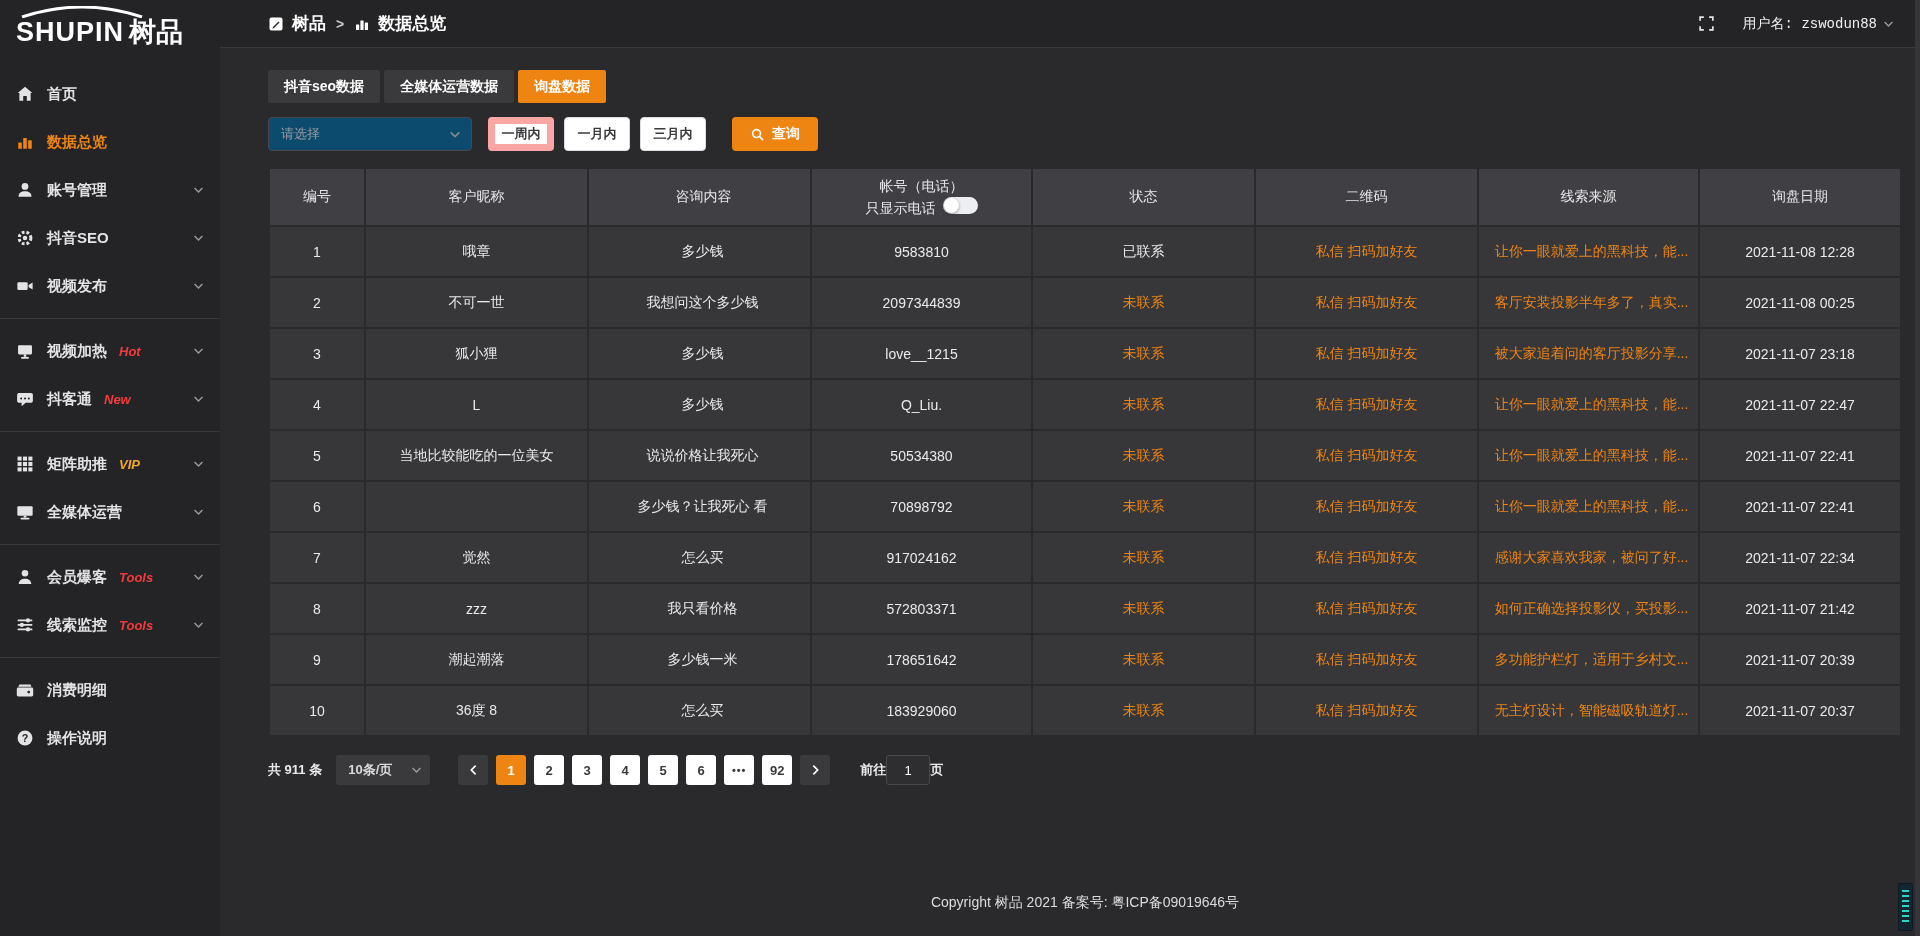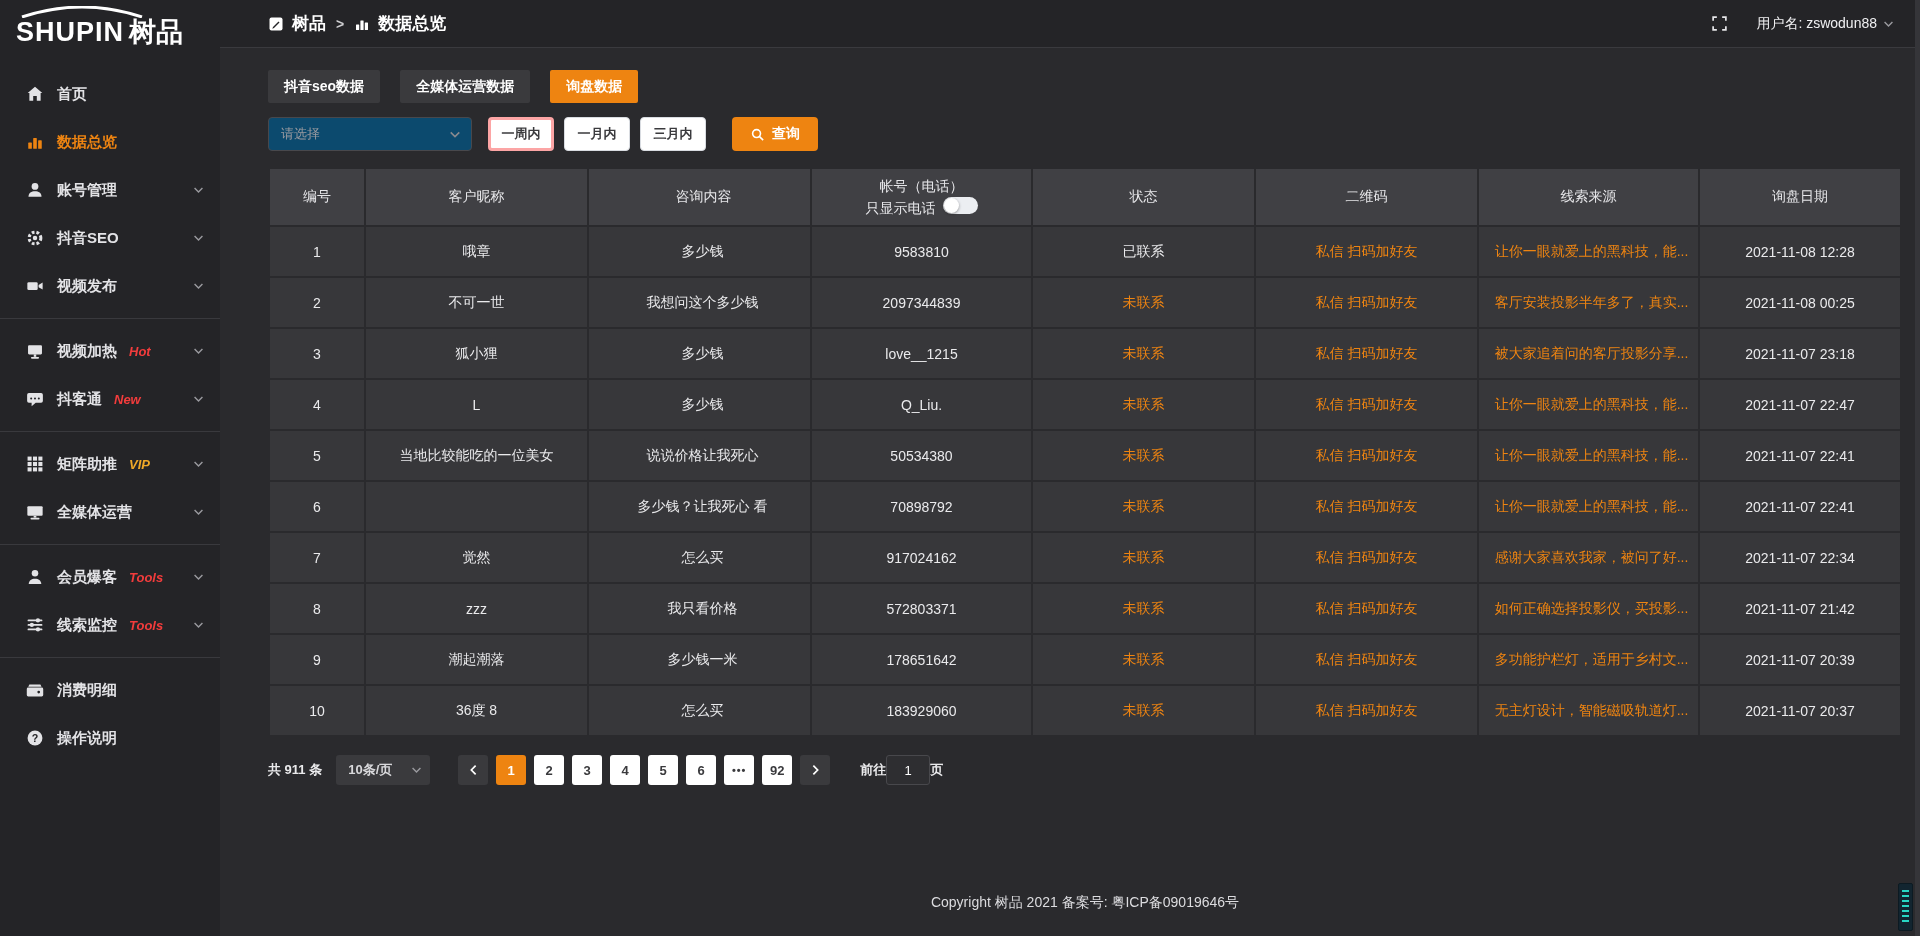--- a/index.html
+++ b/index.html
@@ -11,53 +11,53 @@
   }
   .app { position:relative; width:1920px; height:936px; overflow:hidden; }
 
   
   .sidebar { position:absolute; left:0; top:0; width:220px; height:936px; background:#242427; z-index:3; }
   .logo { position:relative; height:60px; padding:14px 0 0 16px; }
   .logo-arc { position:absolute; left:18px; top:6px; }
   .logo-en { font-size:27px; font-weight:800; letter-spacing:1px; color:#fff; }
   .logo-cn { font-size:27px; font-weight:800; color:#fff; margin-left:5px; }
   .menu { padding-top:10px; }
-  .menu-item { height:48px; display:flex; align-items:center; padding:0 16px 0 26px; font-size:15px; font-weight:700; color:#e3e3e6; cursor:pointer; }
+  .menu-item { height:48px; display:flex; align-items:center; padding:0 16px 0 16px; font-size:15px; font-weight:700; color:#e3e3e6; cursor:pointer; }
   .menu-item .mi-icon { width:18px; height:18px; margin-right:13px; display:inline-flex; align-items:center; color:#e3e3e6; flex:none; }
   .menu-item .mi-icon svg { width:18px; height:18px; }
   .menu-item.active { color:#ee8411; }
   .menu-item.active .mi-icon { color:#ee8411; }
   .badge { font-style:italic; font-weight:700; font-size:13px; margin-left:12px; }
   .badge.red { color:#f23c3c; }
   .badge.gold { color:#f0a928; }
   .chev { margin-left:auto; color:#9a9a9f; display:inline-flex; }
   .sb-divider { height:1px; background:#39393d; margin:8px 0; }
 
   
   .main { margin-left:220px; height:936px; position:relative; }
   .topbar { height:48px; background:#242427; border-bottom:1px solid #3a3a3e; display:flex; align-items:center; padding:0 26px 0 48px; }
   .crumb { display:flex; align-items:center; gap:8px; font-size:17px; font-weight:700; color:#fff; }
   .crumb .c-icon { display:inline-flex; }
   .crumb .sep { color:#cfcfd2; font-size:14px; font-weight:700; margin:0 2px; }
-  .topbar-right { margin-left:auto; display:flex; align-items:center; gap:28px; }
+  .topbar-right { margin-left:auto; display:flex; align-items:center; gap:28px;font-family:Liberation Mono, monospace; }
   .fs-btn { display:inline-flex; color:#e6e6e9; cursor:pointer; background:none; border:none; padding:0; }
   .user { display:flex; align-items:center; gap:6px; font-size:14px; color:#f0f0f2; cursor:pointer; }
 
   
   .content { padding:22px 18px 0 48px; }
-  .tabs { display:flex; gap:20px; }
+  .tabs { display:flex; gap:4px; }
   .tab { height:33px; padding:0 16px; display:flex; align-items:center; background:#3a3a3d; color:#fff; font-size:14px; font-weight:700; border-radius:2px; border:none; cursor:pointer; font-family:inherit; }
   .tab.active { background:#ee8411; }
 
   .filterbar { margin-top:14px; display:flex; align-items:center; }
   .select { width:204px; height:34px; background:#0c4a6e; border:1px solid #48484c; border-radius:4px; display:flex; align-items:center; padding:0 10px 0 12px; color:#9b9ba0; font-size:13px; cursor:pointer; }
   .select .chev { color:#8a8a8f; }
   .range-group { display:flex; gap:10px; margin-left:16px; }
   .range-btn { width:66px; height:34px; background:#fff; border:1px solid #d9dce1; border-radius:4px; display:flex; align-items:center; justify-content:center; font-size:13px; font-weight:700; color:#3a3a3d; cursor:pointer; font-family:inherit; }
-  .range-btn.active { border:3px solid #fca5a5; }
+  .range-btn.active { border:7px solid #fca5a5; }
   .search-btn { margin-left:26px; height:34px; padding:5px 18px; background:#ee8411; color:#fff; border:none; border-radius:4px; display:flex; align-items:center; gap:7px; font-size:14px; font-weight:700; cursor:pointer; font-family:inherit; }
 
   
   .table-wrap { margin-top:16px; }
   table { width:100%; border-collapse:separate; border-spacing:2px; table-layout:fixed; }
   th { background:#404044; height:56px; font-size:14px; font-weight:400; color:#e6e6e9; text-align:center; padding:0 6px; }
   td { background:#37373a; height:49px; font-size:14px; color:#eaeaec; text-align:center; padding:0 8px; overflow:hidden; white-space:nowrap; text-overflow:ellipsis; }
   th.left, td.left { text-align:center; padding-left:14px; }
   .orange { color:#ee8411; }
   .acc-h { line-height:1.6; }

